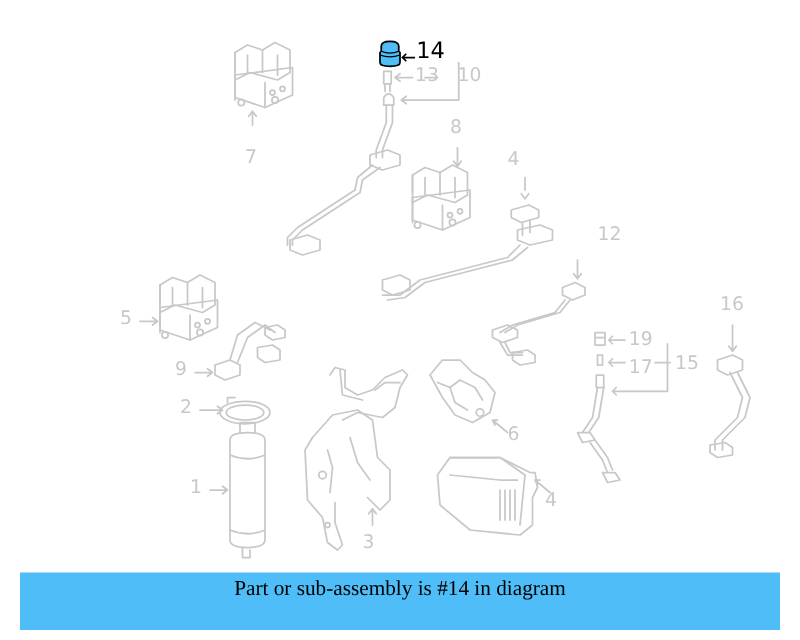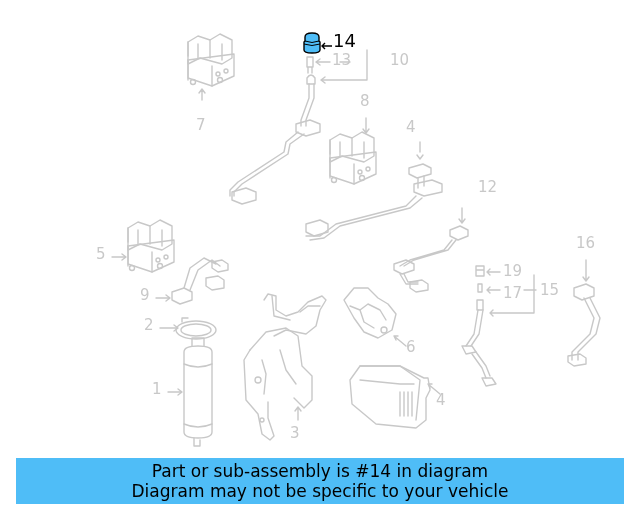--- a/index.html
+++ b/index.html
@@ -1,20 +1,20 @@
 <!DOCTYPE html>
 <html><head>
 <meta charset="utf-8">
 <style>
   html, body { margin:0; padding:0; background:#ffffff; }
   body { width:640px; height:512px; position:relative; overflow:hidden; font-family:"DejaVu Sans", sans-serif; }
   #diagram { position:absolute; left:0; top:0; width:640px; height:512px; }
   .callout { position:absolute; font-family:"DejaVu Sans", sans-serif; font-size:15px; color:#c8c8c8; line-height:1; }
   .callout.active { color:#000000; }
-  #banner { position:absolute; left:16px; top:458px; width:608px; height:46px; background:#4fbdf7; text-align:center; color:#000; font-size:17px; line-height:20px; padding-top:3px; box-sizing:border-box; }
+  #banner { position:absolute; left:16px; top:458px; width:608px; height:46px; background:#4fbdf7; text-align:center; color:#000; font-size:17px; line-height:20px; padding-top:3px; box-sizing:border-box;font-family:Liberation Serif, serif; }
   #banner div { white-space:nowrap; }
 </style>
 </head>
 <body>
 
 <svg id="diagram" viewBox="0 0 640 512" xmlns="http://www.w3.org/2000/svg">
   <g fill="none" stroke="#c8c8c8" stroke-width="1.4" stroke-linejoin="round" stroke-linecap="round">
 
     <g>
       <path d="M188,42 l10,-6 l12,4 l10,-6 l12,6 l0,18 l-10,6 l-22,-6 l-12,6 z"></path>
@@ -159,33 +159,32 @@
 
   <g>
     <path d="M305,37 q0,-4 7,-4 q7,0 7,4 l0,4 l1,1 l0,8 q0,3 -8,3 q-8,0 -8,-3 l0,-8 l1,-1 z" fill="#4fbdf7" stroke="#000" stroke-width="1.4"></path>
     <path d="M305,41 q7,3 14,0 M304,44 q8,3 16,0" fill="none" stroke="#000" stroke-width="1"></path>
     <path d="M322,46 l10,0 M325,43 l-3,3 l3,3" fill="none" stroke="#000" stroke-width="1.4"></path>
   </g>
 </svg>
 
 <div class="callout active" style="left:333px;top:32px;font-size:18px;">14</div>
 <div class="callout" style="left:332px;top:53px;">13</div>
-<div class="callout" style="left:390px;top:53px;">10</div>
+<div class="callout" style="left:366px;top:53px;">10</div>
 <div class="callout" style="left:196px;top:118px;">7</div>
 <div class="callout" style="left:360px;top:94px;">8</div>
 <div class="callout" style="left:406px;top:120px;">4</div>
 <div class="callout" style="left:478px;top:180px;">12</div>
 <div class="callout" style="left:96px;top:247px;">5</div>
 <div class="callout" style="left:140px;top:288px;">9</div>
 <div class="callout" style="left:576px;top:236px;">16</div>
 <div class="callout" style="left:503px;top:264px;">19</div>
 <div class="callout" style="left:503px;top:286px;">17</div>
 <div class="callout" style="left:540px;top:283px;">15</div>
 <div class="callout" style="left:144px;top:318px;">2</div>
 <div class="callout" style="left:406px;top:340px;">6</div>
 <div class="callout" style="left:152px;top:382px;">1</div>
 <div class="callout" style="left:436px;top:393px;">4</div>
 <div class="callout" style="left:290px;top:426px;">3</div>
 
 <div id="banner">
   <div>Part or sub-assembly is #14 in diagram</div>
-  <div>Diagram may not be specific to your vehicle</div>
 </div>
 
 </body></html>

